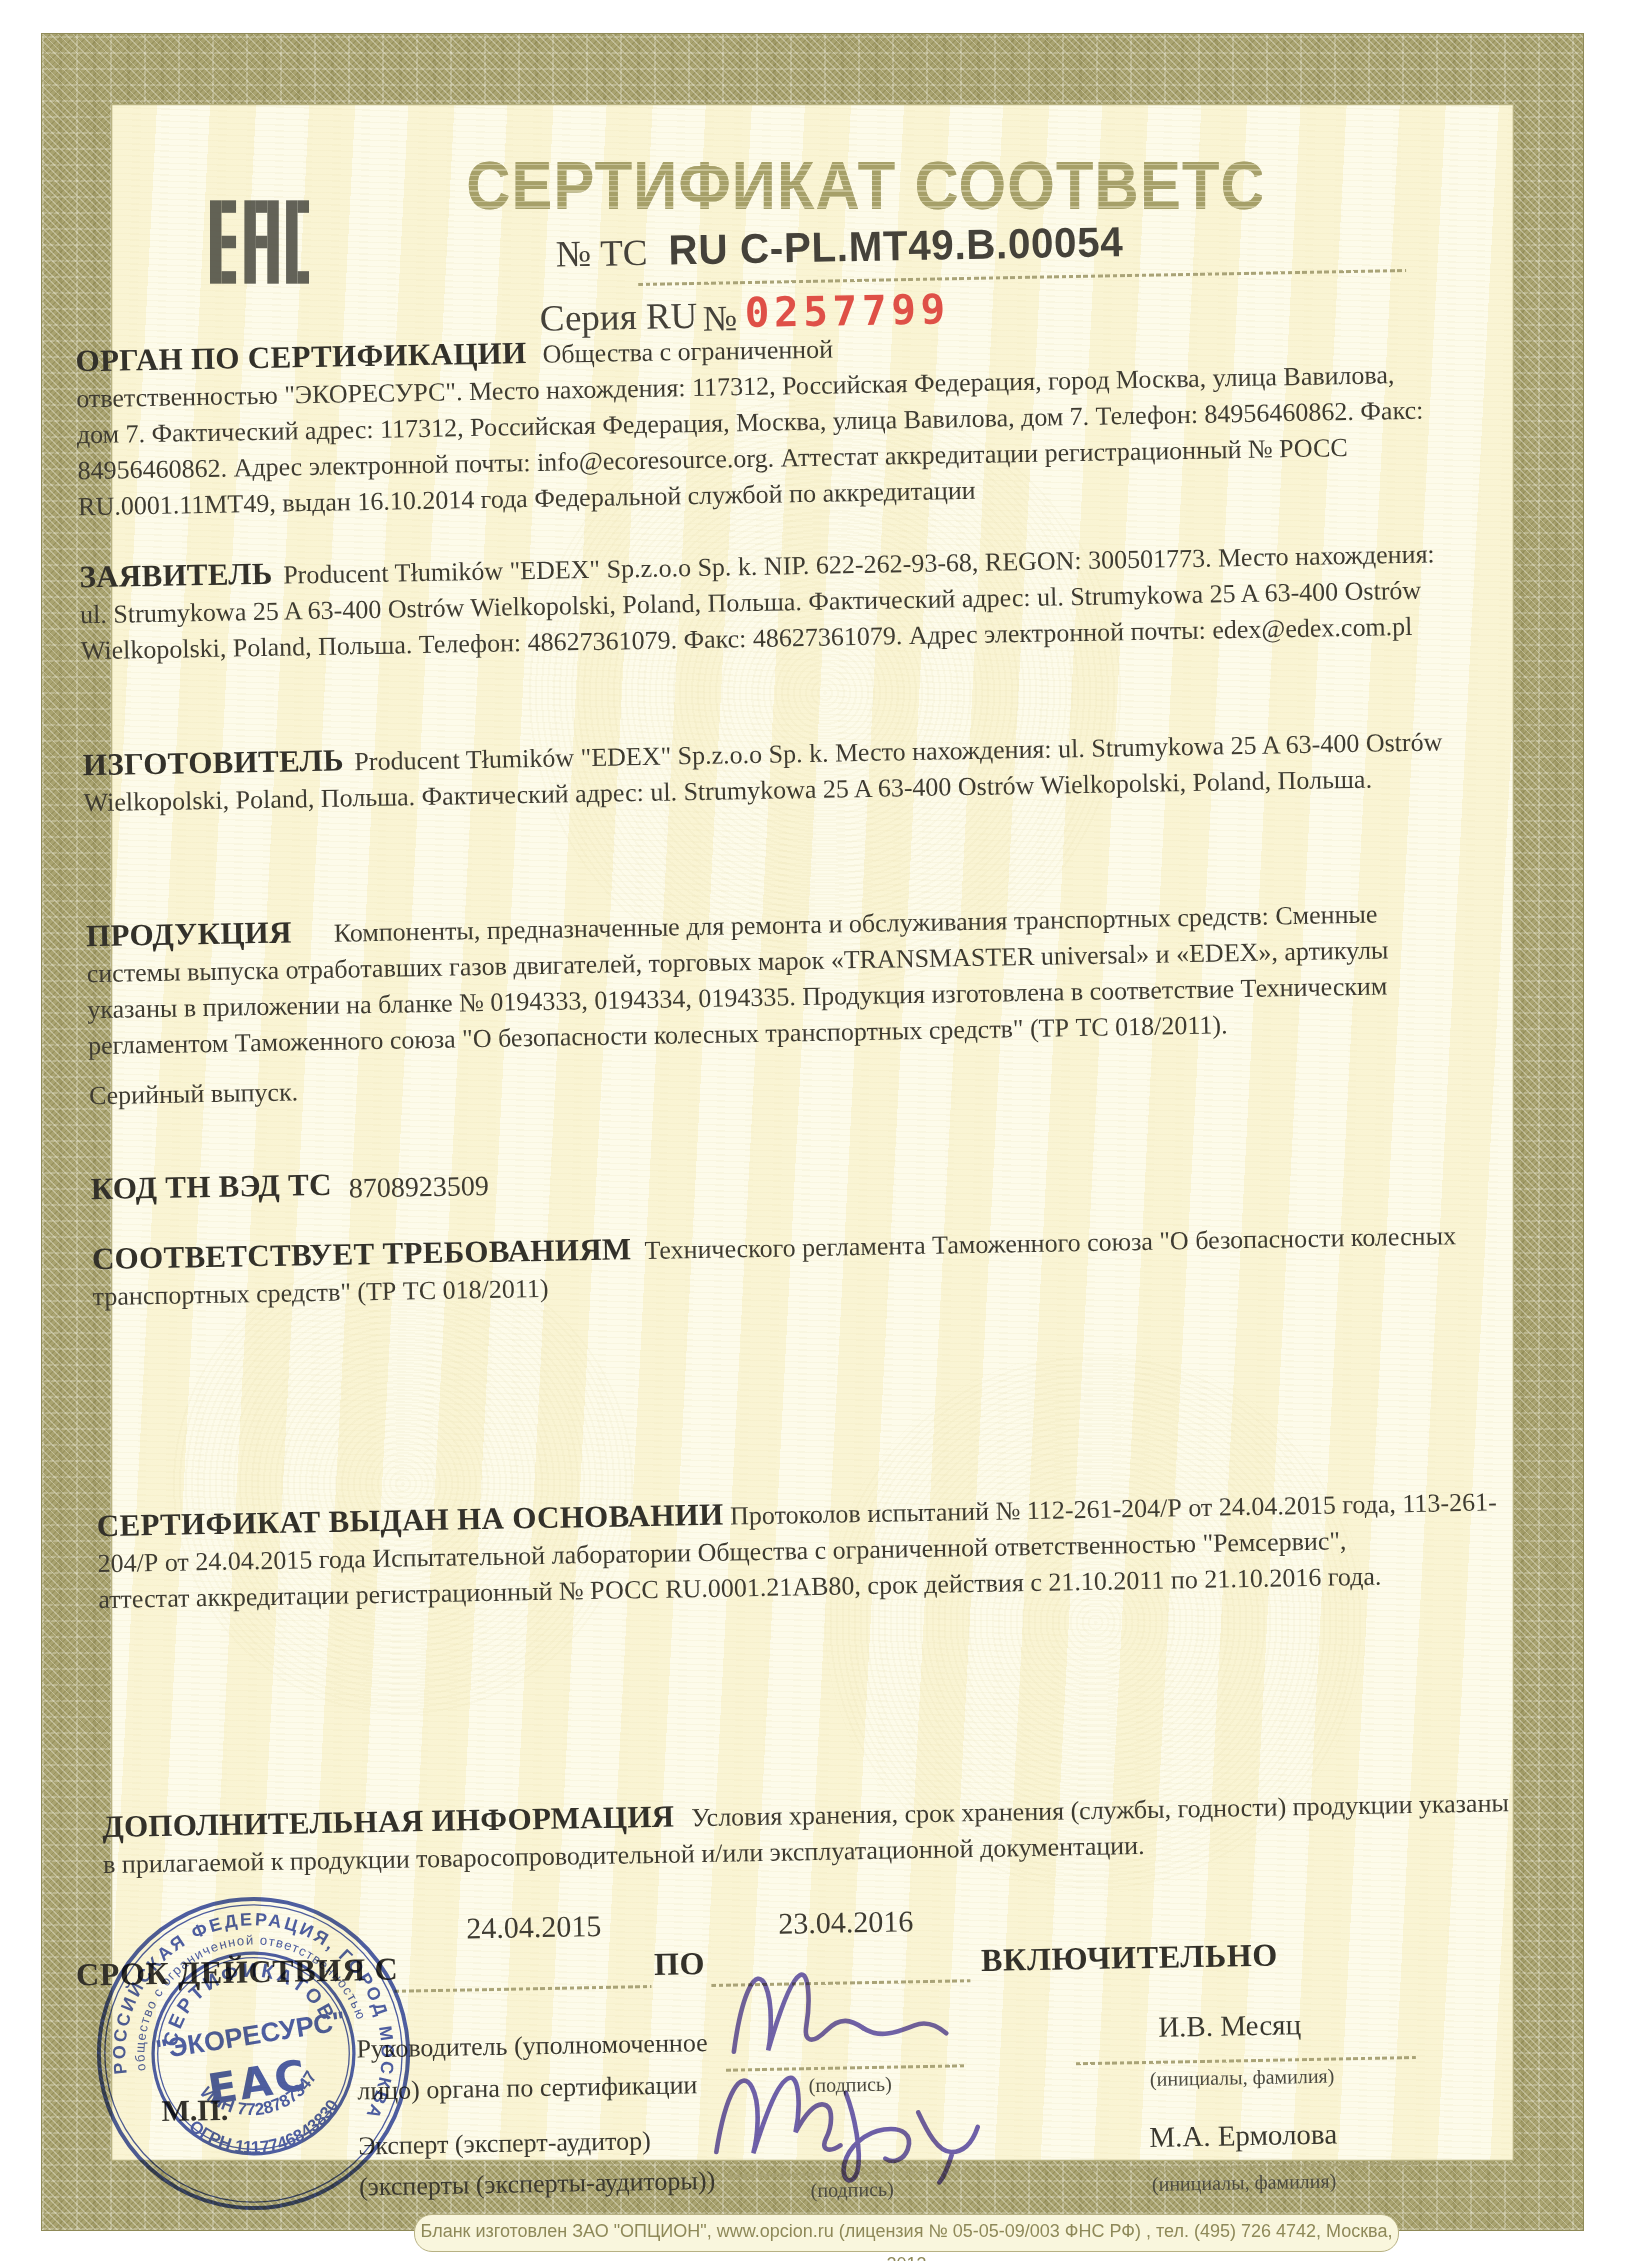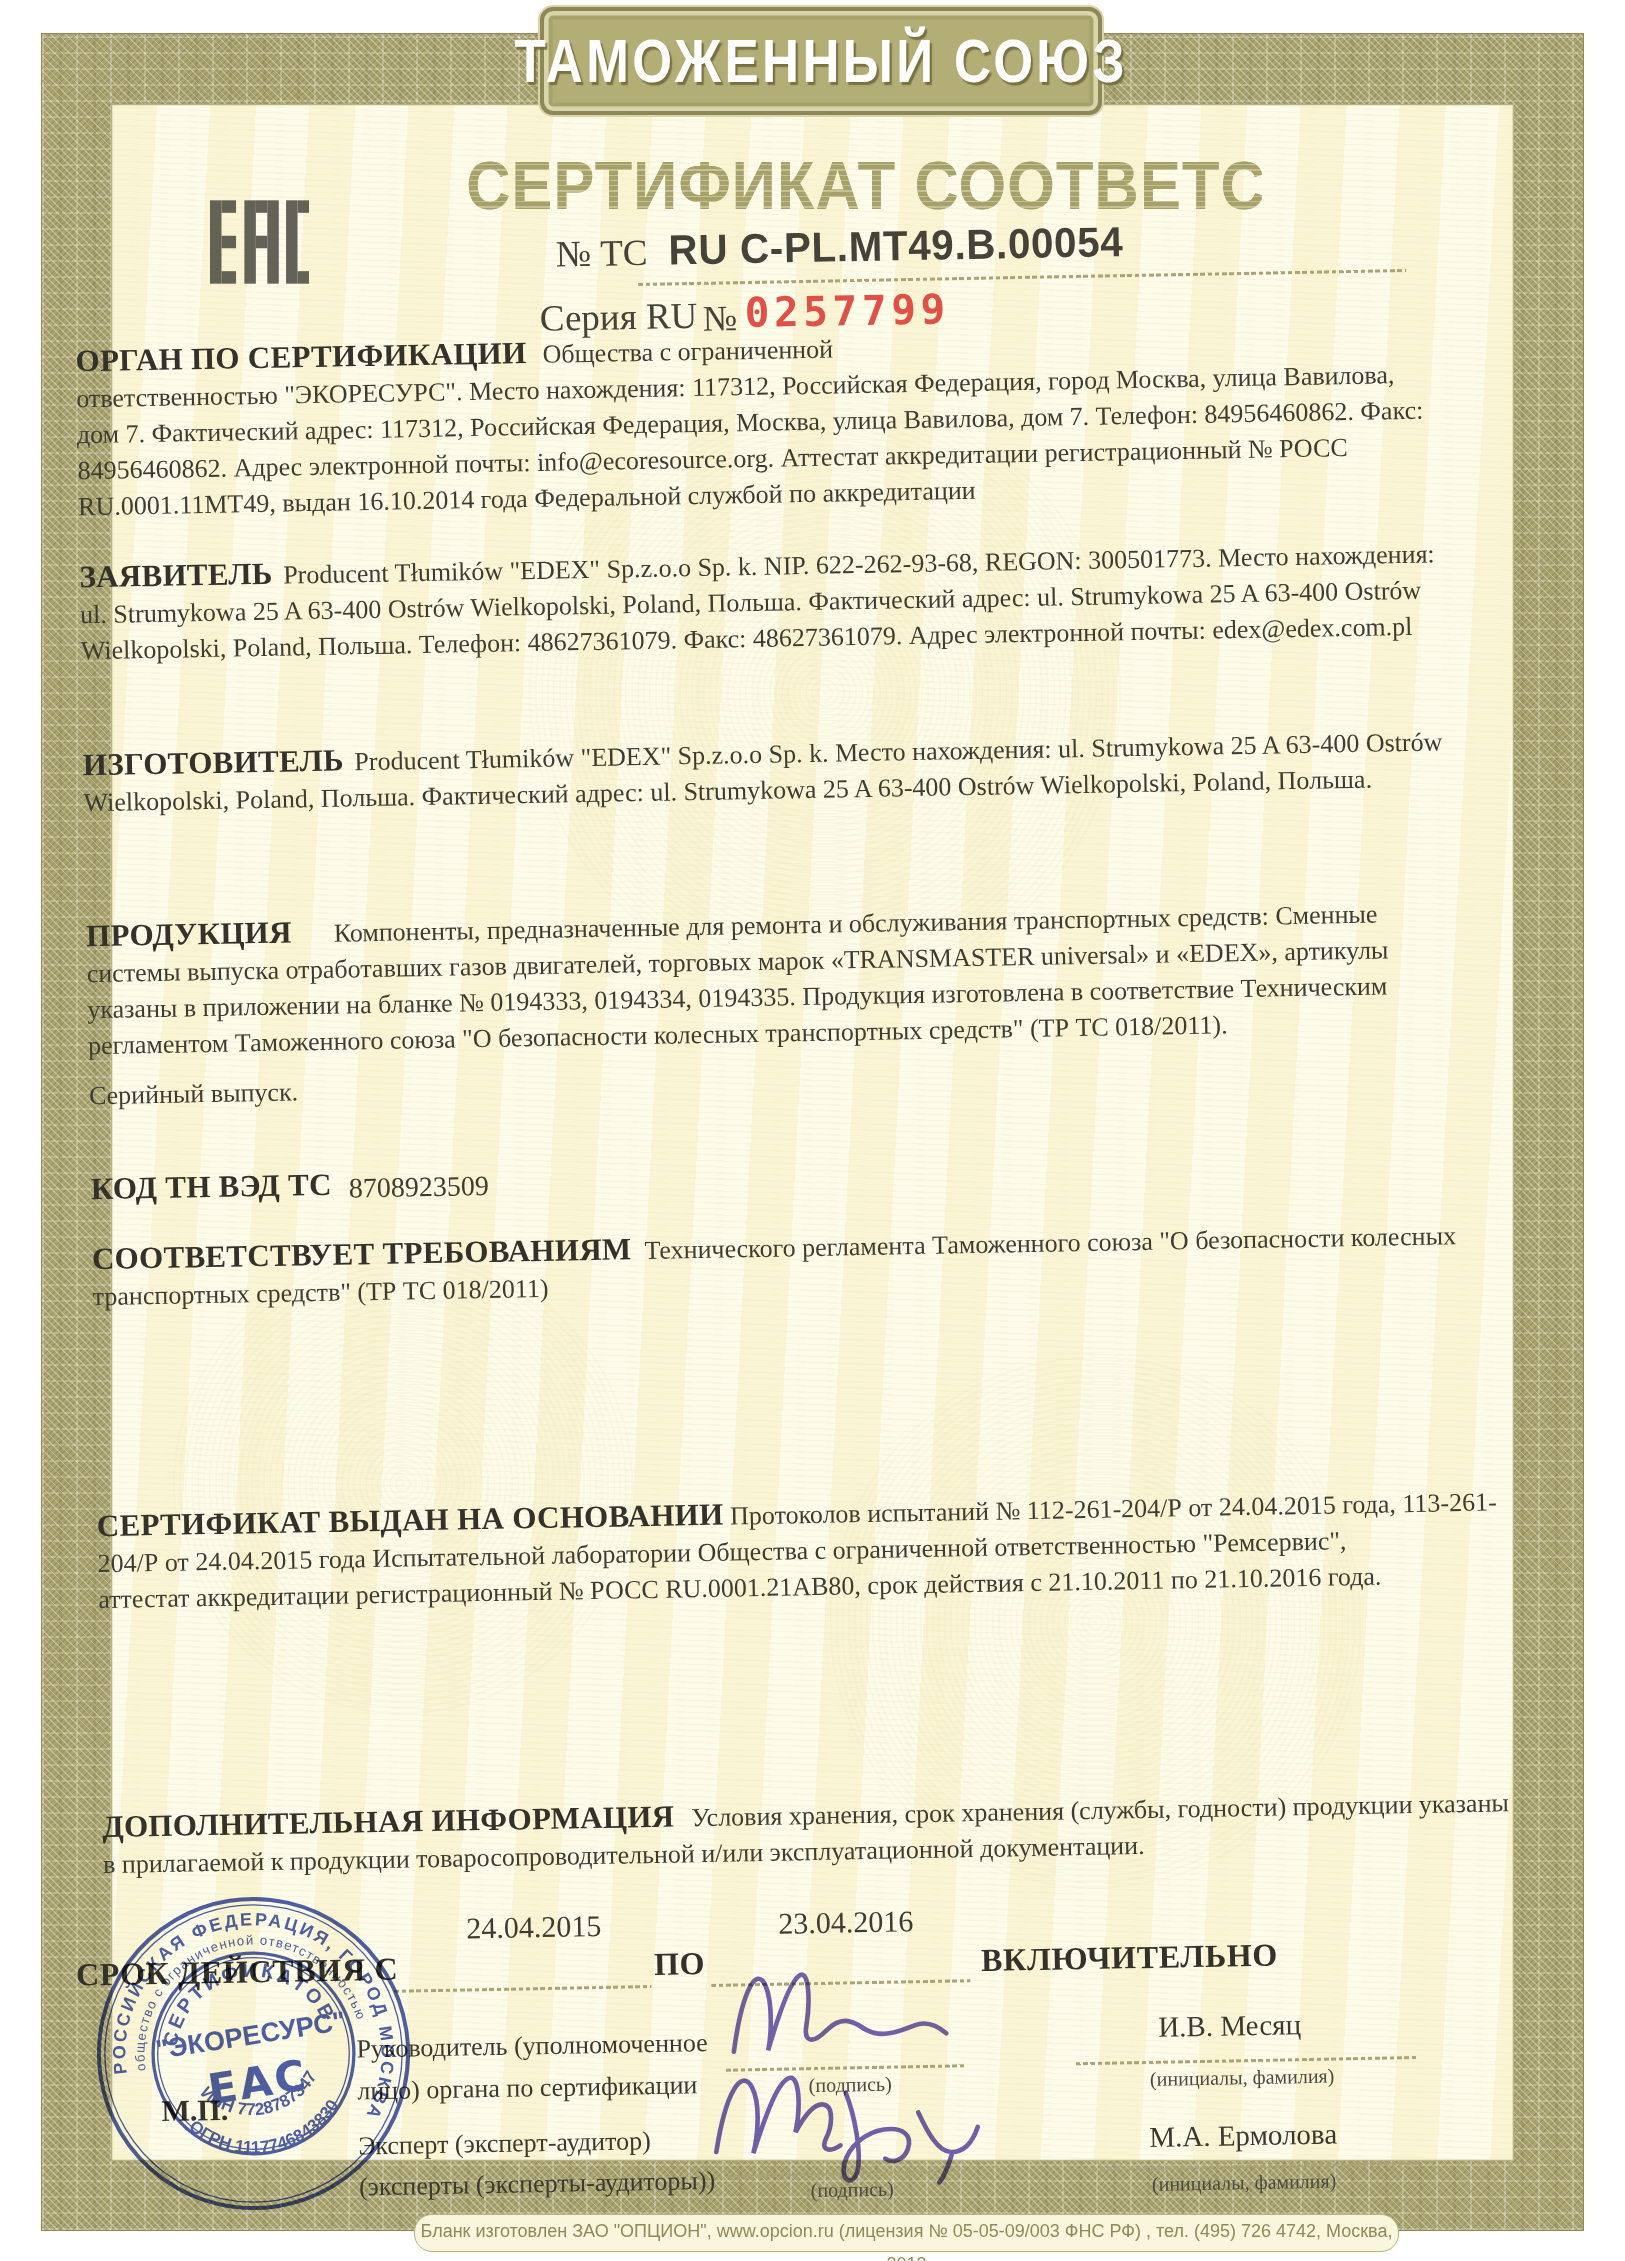--- a/index.html
+++ b/index.html
@@ -75,23 +75,20 @@
 
 <div class="page">
 
   <div class="border-band"></div>
   <div class="inner"></div>
 
   <div class="rosette" style="left:528px; top:396px; width:594px; height:594px;"></div>
   <div class="rosette" style="left:172px; top:1253px; width:462px; height:462px;"></div>
   <div class="rosette" style="left:825px; top:1352px; width:541px; height:541px;"></div>
 
-  <div class="banner">
-    <div class="banner-in">ТАМОЖЕННЫЙ СОЮЗ</div>
-  </div>
 
   <div class="abs" style="left:210px; top:189px; width:99px; height:106px;" aria-label="EAC">
     <svg width="99" height="106" viewBox="0 0 190 160">
       <g fill="#4e4e44" opacity=".88">
         <rect x="0" y="0" width="22" height="160"></rect>
           <rect x="22" y="0" width="28" height="24"></rect>
         <rect x="22" y="68" width="28" height="24"></rect>
           <rect x="22" y="136" width="28" height="24"></rect>
         <rect x="66" y="0" width="22" height="160"></rect>
           <rect x="110" y="0" width="22" height="160"></rect>

